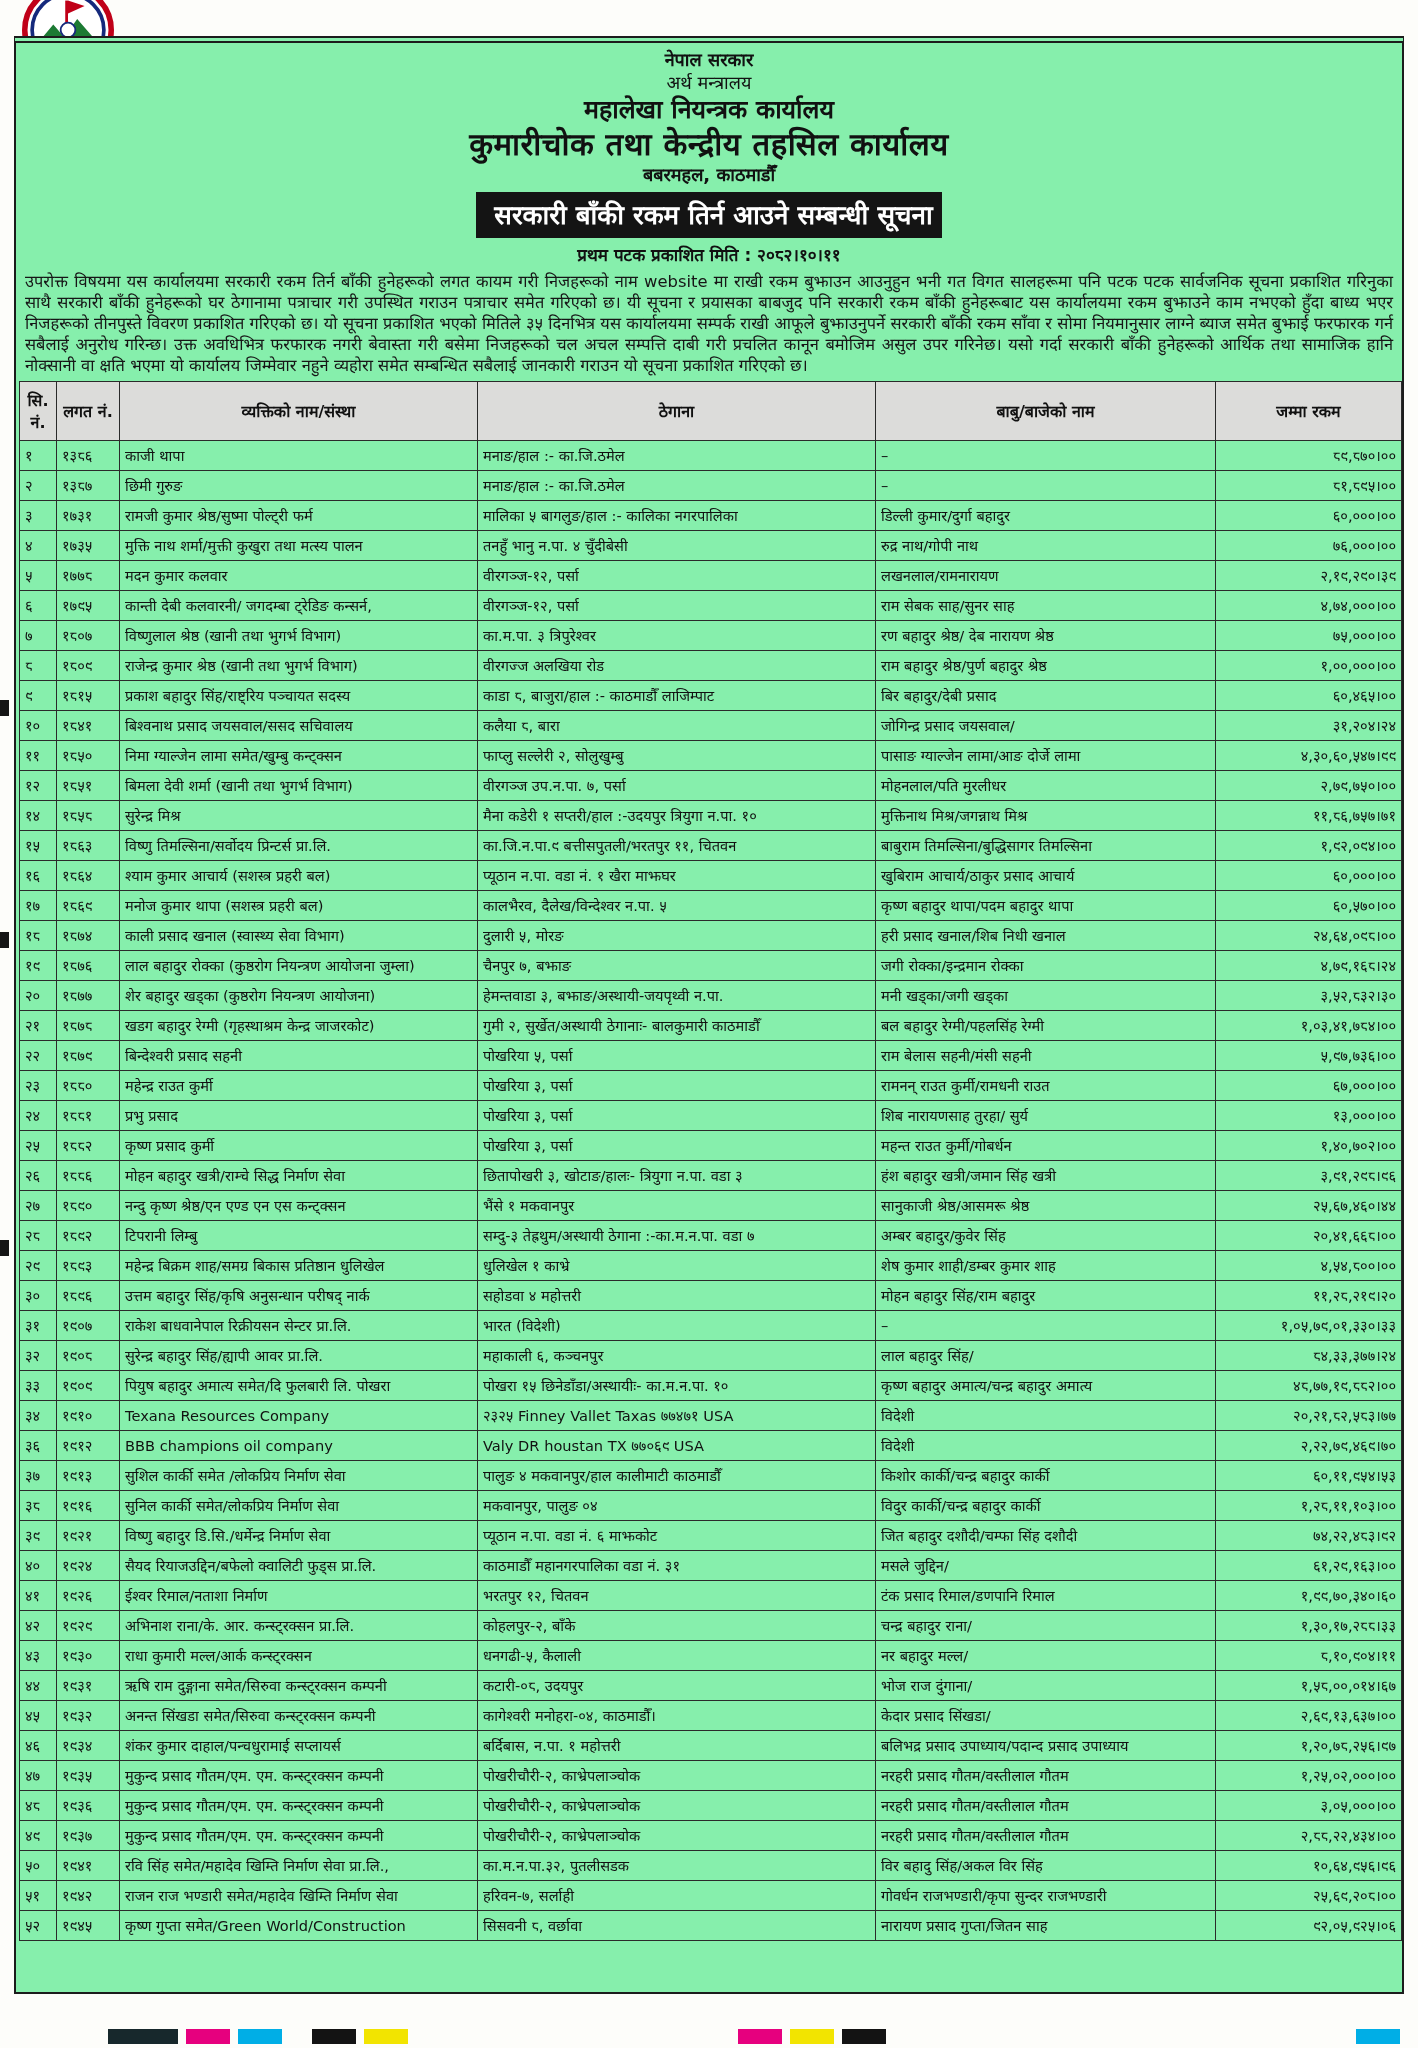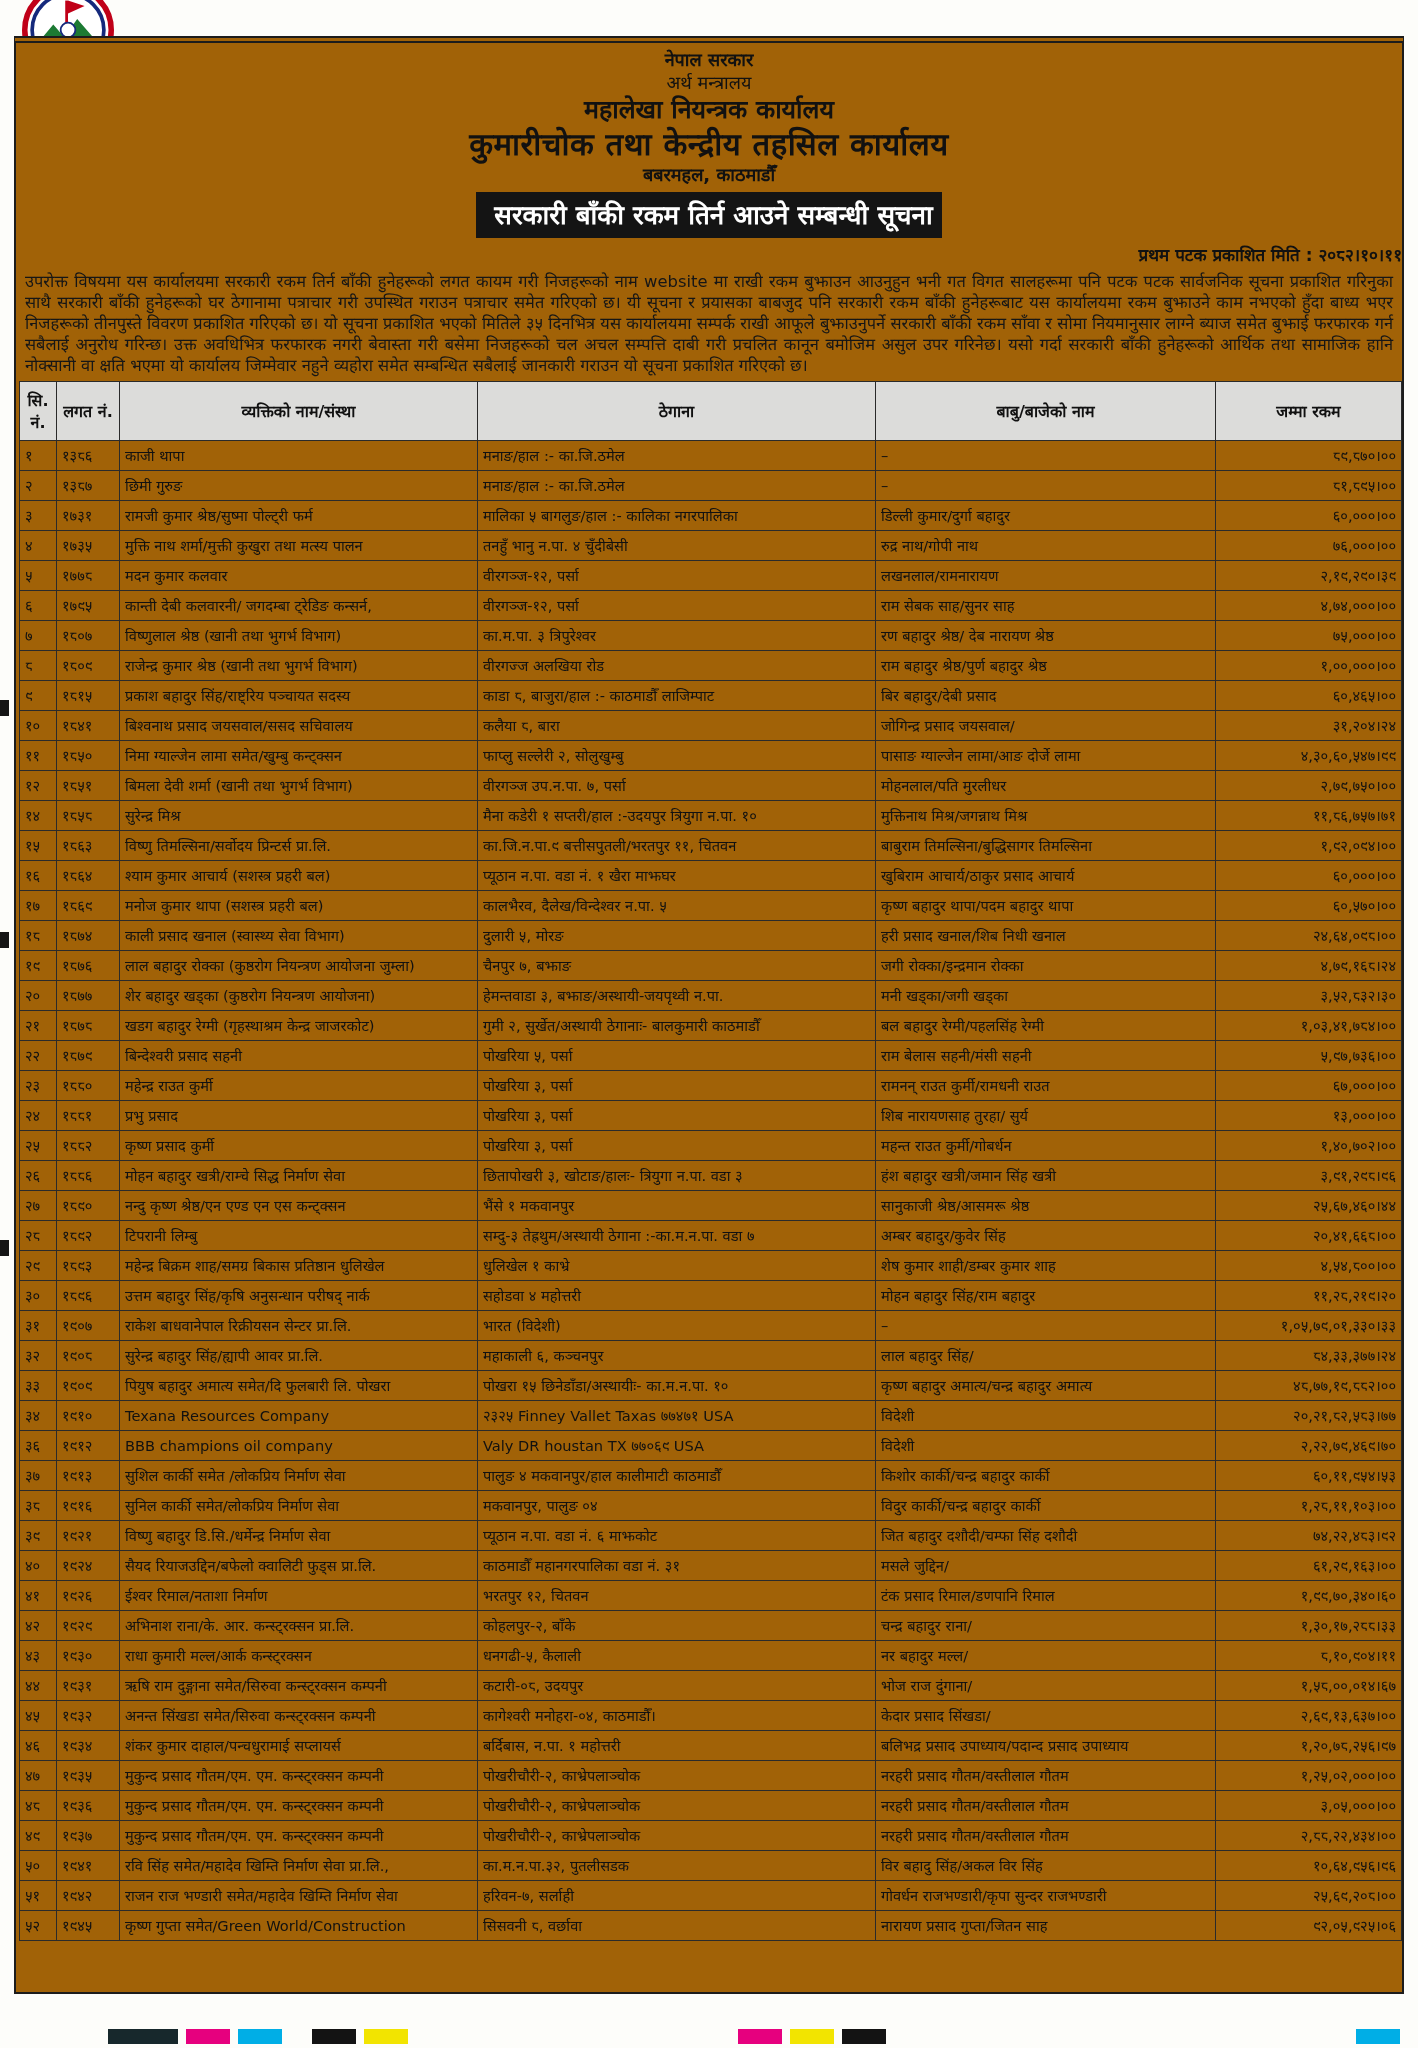--- a/index.html
+++ b/index.html
@@ -14,21 +14,21 @@
     background:#fdfdfa;
     color:#111;
     overflow:hidden;
   }
   
   .sheet{
     position:absolute;
     left:14px;right:14px;top:36px;bottom:54px;
     border:2px solid #1c1c1c;
     border-top:7px double #1c1c1c;
-    background:#a16207;
+    background:#86efac;
   }
   .emblem{
     position:absolute;left:22px;top:-16px;width:92px;height:92px;
   }
   .masthead{
     text-align:center;
     padding-top:6px;
     line-height:1.25;
   }
   .m-gov{font-size:18px;font-weight:bold;}
@@ -37,21 +37,21 @@
   .m-office{font-size:31px;font-weight:bold;letter-spacing:.5px;}
   .m-addr{font-size:18px;font-weight:bold;}
   .banner-wrap{text-align:center;margin-top:5px;}
   .banner{
     display:inline-block;
     background:#141414;color:#fff;
     font-size:26px;font-weight:bold;
     padding:4px 9px 6px 18px;
   }
   .pubdate{
-    text-align:right;font-size:17px;font-weight:bold;margin-top:5px;
+    text-align:center;font-size:17px;font-weight:bold;margin-top:5px;
   }
   .body-text{
     font-size:16.4px;line-height:1.28;
     text-align:justify;
     padding:5px 9px 3px 9px;
     color:#161616;
   }
   table.notice{
     border-collapse:collapse;
     width:calc(100% - 6px);

